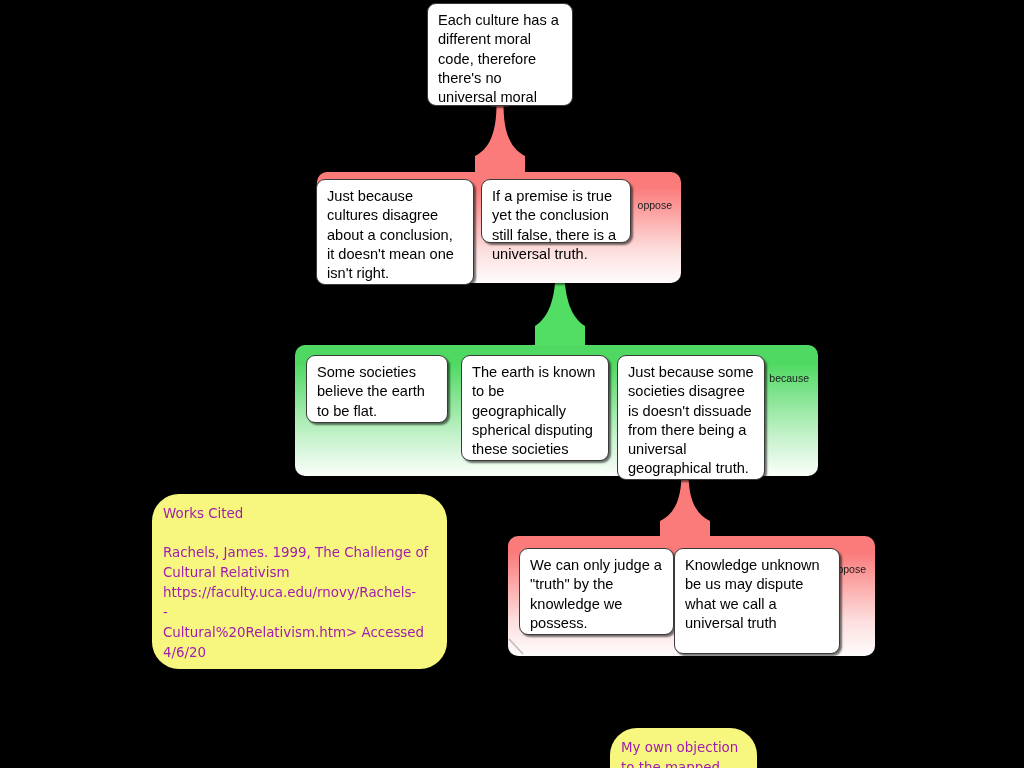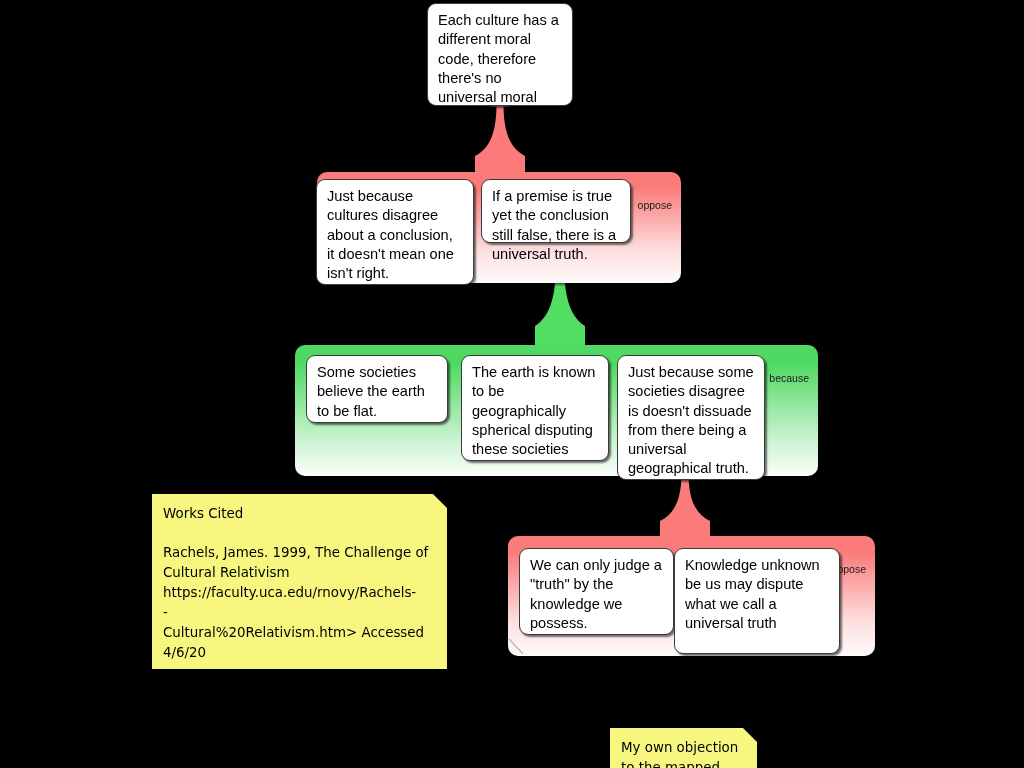--- a/index.html
+++ b/index.html
@@ -68,27 +68,28 @@
 
   
   .conn { position: absolute; z-index: 2; }
   .conn svg { display: block; }
 
   
   .note {
     position: absolute;
     box-sizing: border-box;
     background: #f7f780;
-    color: #000000;
+    color: #a21caf;
     font-family: "DejaVu Sans", sans-serif;
     font-size: 13.4px;
     line-height: 20px;
     padding: 10px 12px 8px 11px;
     z-index: 5;
     box-shadow: 2px 2px 2px rgba(0,0,0,0.5);
+    border-radius: 27px;
   }
   .note .fold {
     position: absolute;
     top: 0; right: 0;
     width: 14px; height: 14px;
     background: #000000;
     clip-path: polygon(100% 0, 0 0, 100% 100%);
   }
   .note .nline { display: block; white-space: pre-wrap; }
   .note .ntitle { display: block; margin-bottom: 19px; }

